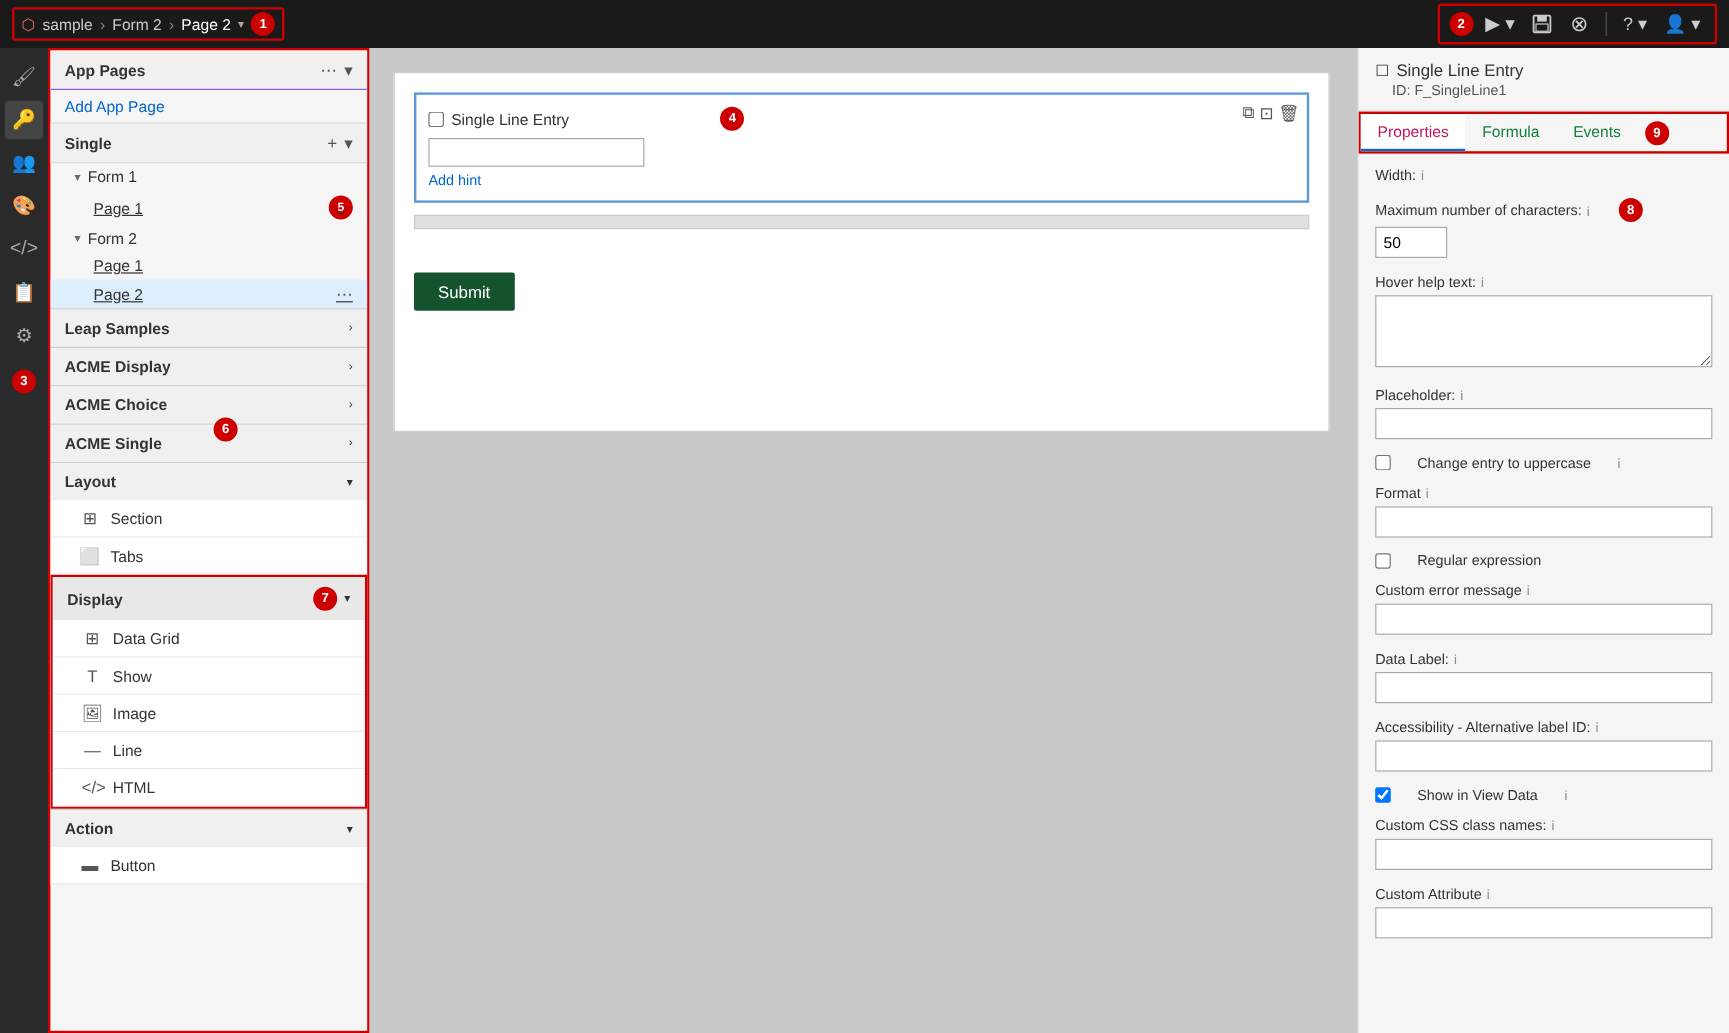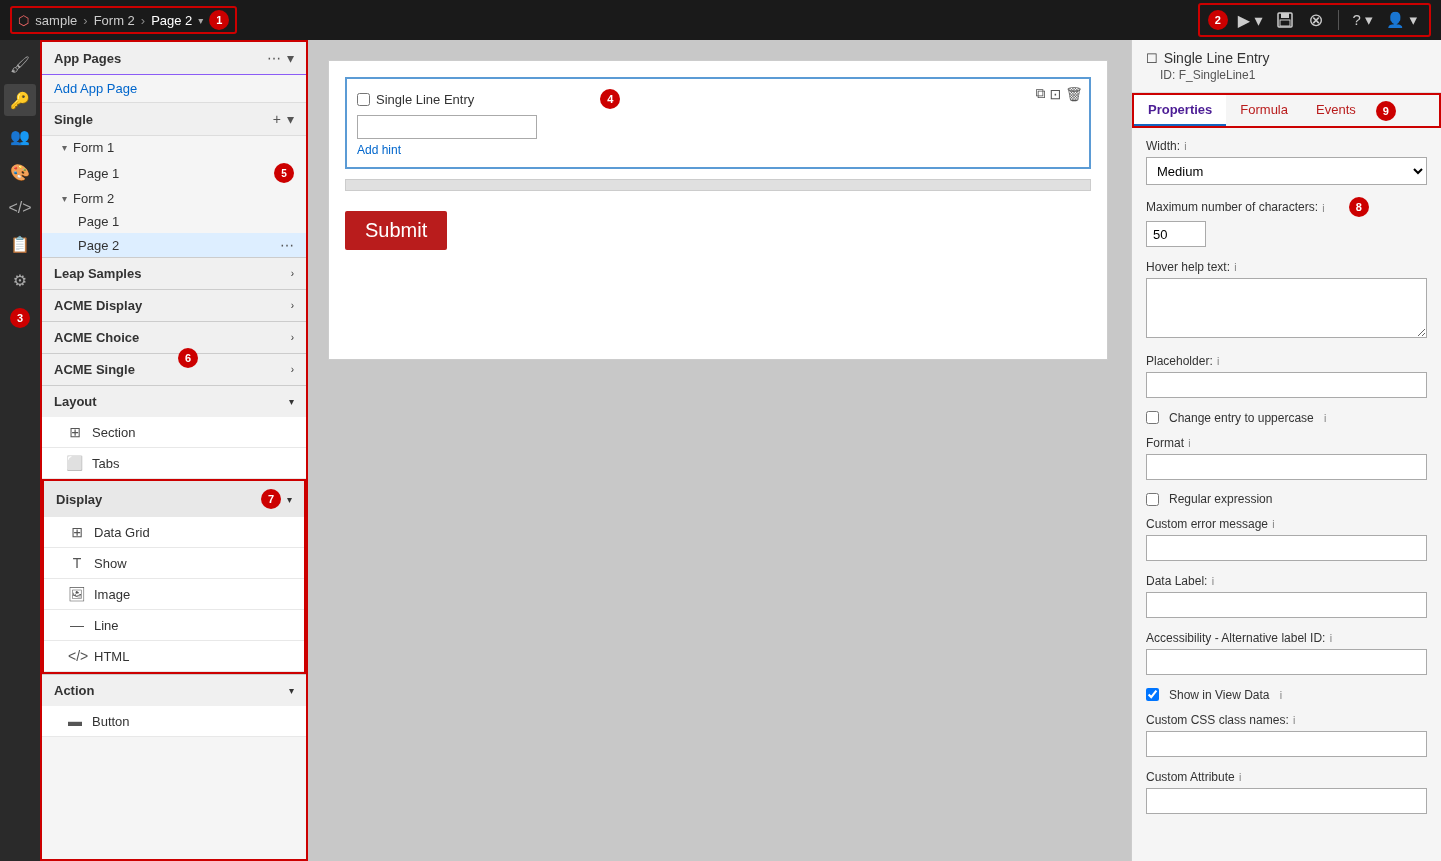--- a/index.html
+++ b/index.html
@@ -33,21 +33,21 @@
     .section-controls { display: flex; align-items: center; gap: 6px; }
     .section-ctrl-btn { background: none; border: none; cursor: pointer; color: #555; font-size: 14px; }
 
     .add-app-page { padding: 6px 12px; }
     .add-app-page a { color: #0066cc; text-decoration: none; font-size: 13px; }
 
     .forms-header { display: flex; align-items: center; justify-content: space-between; padding: 8px 12px; background: #f0f0f0; border-bottom: 1px solid #ddd; border-top: 1px solid #ddd; }
 
     .tree-item { padding: 4px 12px 4px 20px; cursor: pointer; display: flex; align-items: center; gap: 6px; font-size: 13px; }
     .tree-item.active { background: #ddeeff; }
-    .tree-item-sub { padding-left: 36px; }
+    .tree-item-sub { padding-left: 36px; text-decoration: underline; }
     .expand-icon { font-size: 10px; color: #666; }
 
     .palette-section { border-top: 1px solid #ccc; }
     .palette-section-header { display: flex; align-items: center; justify-content: space-between; padding: 8px 12px; cursor: pointer; background: #f0f0f0; }
     .palette-section-title { font-size: 13px; font-weight: bold; }
 
     .palette-item { display: flex; align-items: center; gap: 8px; padding: 7px 12px 7px 24px; cursor: pointer; border-bottom: 1px solid #e8e8e8; font-size: 13px; background: #fff; }
     .palette-item-icon { color: #555; font-size: 14px; width: 18px; text-align: center; }
 
     .palette-group { background: #fff; border: 2px solid #c00; margin: 0; }
@@ -56,42 +56,42 @@
     .canvas { flex: 1; background: #c8c8c8; display: flex; flex-direction: column; align-items: flex-start; padding: 20px; overflow: auto; }
     .form-canvas { background: #fff; width: 780px; min-height: 300px; border: 1px solid #ccc; padding: 16px; }
     .form-field-box { border: 2px solid #5b9bd5; padding: 10px; margin-bottom: 10px; position: relative; }
     .field-checkbox { width: 13px; height: 13px; }
     .field-label-text { font-size: 13px; }
     .field-input { width: 180px; height: 24px; border: 1px solid #aaa; padding: 2px 4px; display: block; }
     .field-hint { color: #0066cc; font-size: 12px; margin-top: 4px; cursor: pointer; }
     .field-toolbar { position: absolute; top: 6px; right: 6px; display: flex; gap: 4px; }
     .field-toolbar-btn { background: none; border: none; cursor: pointer; font-size: 14px; color: #555; }
     .form-page-bar { height: 12px; background: #e0e0e0; border: 1px solid #ccc; margin-bottom: 10px; }
-    .submit-btn { background: #b91c1c; color: #fff; border: none; padding: 8px 20px; font-size: 20px; cursor: pointer; border-radius: 2px; margin-top: 10px; }
+    .submit-btn { background: #14532d; color: #fff; border: none; padding: 8px 20px; font-size: 14px; cursor: pointer; border-radius: 2px; margin-top: 26px; }
 
     
     .right-panel { width: 310px; background: #f5f5f5; border-left: 1px solid #ccc; overflow-y: auto; flex-shrink: 0; }
     .right-panel-header { padding: 10px 14px 4px; border-bottom: 1px solid #ddd; }
     .right-panel-title { font-size: 14px; font-weight: normal; color: #333; display: flex; align-items: center; gap: 6px; }
     .right-panel-title-icon { font-size: 13px; }
     .right-panel-id { font-size: 12px; color: #555; padding: 2px 14px 6px; }
 
     .right-tabs { display: flex; border-bottom: 1px solid #ccc; background: #f5f5f5; border: 2px solid #c00; margin: 0 0 0 0; }
-    .right-tab { padding: 7px 14px; font-size: 13px; cursor: pointer; border-bottom: 2px solid transparent; color: #b91c1c; }
-    .right-tab.active { border-bottom: 2px solid #1565c0; color: #4c1d95; font-weight: bold; background: #fff; }
+    .right-tab { padding: 7px 14px; font-size: 13px; cursor: pointer; border-bottom: 2px solid transparent; color: #15803d; }
+    .right-tab.active { border-bottom: 2px solid #1565c0; color: #be185d; font-weight: normal; background: #fff; }
 
     .properties-body { padding: 10px 14px; }
     .prop-row { margin-bottom: 12px; }
     .prop-label { font-size: 12px; color: #333; margin-bottom: 4px; display: flex; align-items: center; gap: 4px; }
     .prop-info { color: #888; font-size: 11px; cursor: pointer; }
     .prop-select { width: 100%; height: 28px; border: 1px solid #aaa; background: #fff; font-size: 13px; padding: 2px 6px; }
     .prop-input { width: 100%; height: 26px; border: 1px solid #aaa; padding: 2px 6px; font-size: 13px; }
     .prop-input-sm { width: 60px; height: 26px; border: 1px solid #aaa; padding: 2px 6px; font-size: 13px; }
     .prop-textarea { width: 100%; height: 60px; border: 1px solid #aaa; padding: 4px 6px; font-size: 13px; resize: vertical; }
-    .prop-checkbox-row { display: flex; align-items: center; gap: 10px; margin-bottom: 10px; }
+    .prop-checkbox-row { display: flex; align-items: center; gap: 22px; margin-bottom: 10px; }
     .prop-checkbox { width: 13px; height: 13px; }
     .prop-checkbox-label { font-size: 12px; color: #333; }
 
     .chevron-icon { font-size: 10px; }
 
     .badge-circle { width: 20px; height: 20px; border-radius: 50%; background: #c00; color: #fff; font-size: 11px; font-weight: bold; display: flex; align-items: center; justify-content: center; flex-shrink: 0; }
   </style>
 </head>
 <body>
 
@@ -291,26 +291,20 @@
       <div class="right-tab">Events</div>
       <span class="badge-circle" style="margin: auto 6px;">9</span>
     </div>
     <div class="properties-body">
 
       <div class="prop-row">
         <div class="prop-label">
           <span>Width:</span>
           <span class="prop-info">ℹ</span>
         </div>
-        <select class="prop-select">
-          <option>Medium</option>
-          <option>Small</option>
-          <option>Large</option>
-          <option>Extra Large</option>
-        </select>
       </div>
 
       <div class="prop-row" style="position:relative;">
         <div class="prop-label">
           <span>Maximum number of characters:</span>
           <span class="prop-info">ℹ</span>
           <span class="badge-circle" style="margin-left:20px;">8</span>
         </div>
         <input type="number" class="prop-input-sm" value="50" style="">
       </div>

